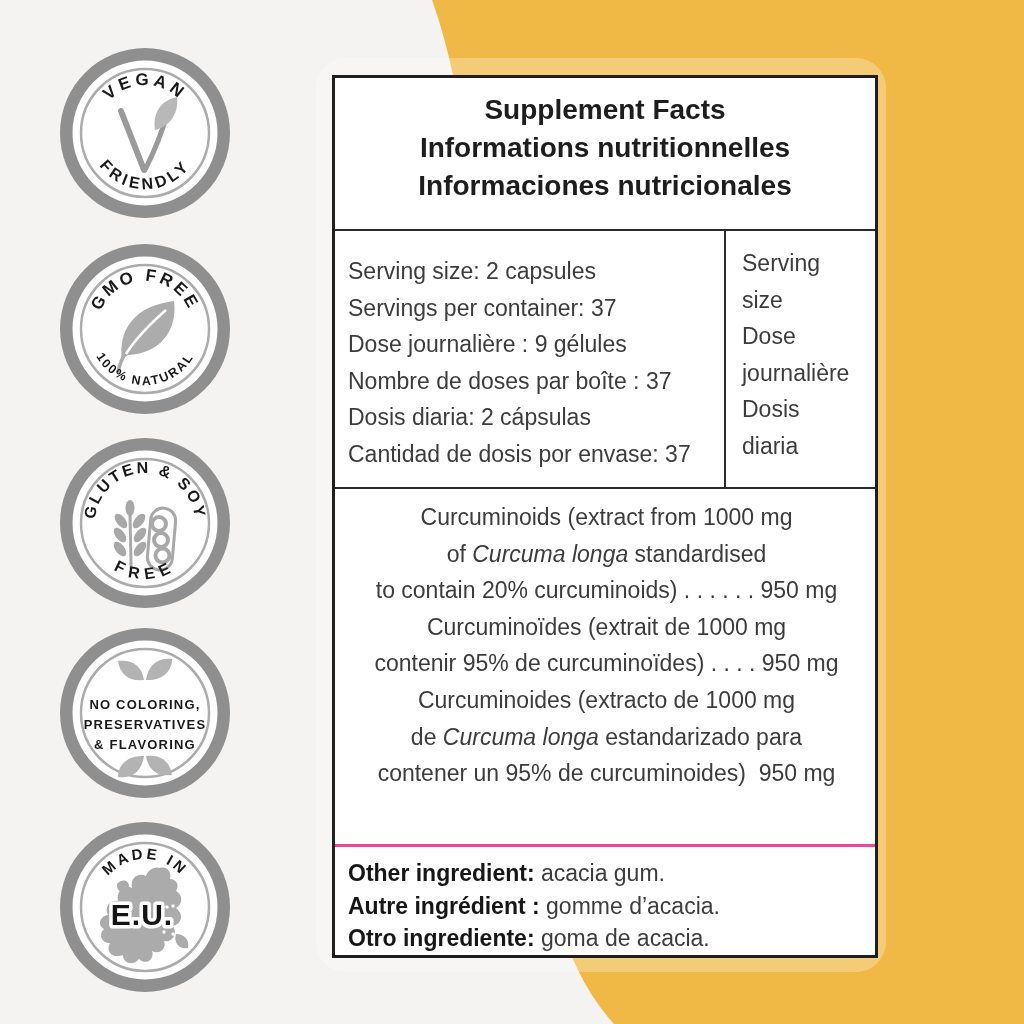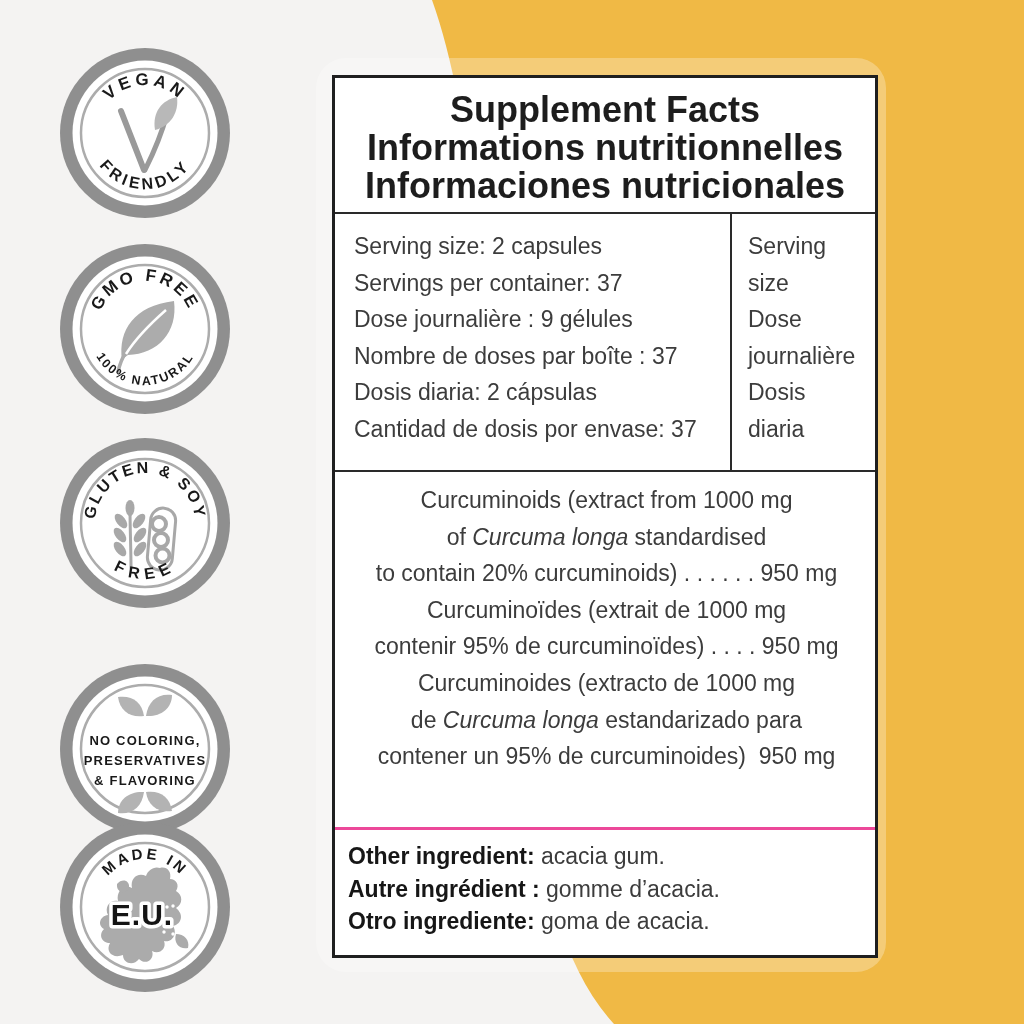--- a/index.html
+++ b/index.html
@@ -17,25 +17,25 @@
   .panel{
     position:absolute;left:316px;top:58px;width:570px;height:914px;
     background:rgba(255,255,255,0.28);border-radius:30px;
   }
   .facts{
     position:absolute;left:16px;top:17px;right:8px;bottom:14px;
     background:#ffffff;border:3px solid #1F1F1F;box-sizing:border-box;
     color:#3C3C3C;
   }
   .sec-header{
-    height:134px;box-sizing:border-box;padding-top:13px;
-    text-align:center;font-weight:bold;font-size:36px;line-height:38px;color:#1D1D1D;
+    height:151px;box-sizing:border-box;padding-top:13px;
+    text-align:center;font-weight:bold;font-size:28px;line-height:38px;color:#1D1D1D;
   }
   .sec-serving{height:258px;box-sizing:border-box;border-top:2px solid #2A2A2A;display:flex;}
-  .serv-left{width:389px;box-sizing:border-box;padding:14px 0 0 13px;margin-left:6px;}
+  .serv-left{width:389px;box-sizing:border-box;padding:22px 0 0 13px;}
   .vdiv{width:2px;background:#2A2A2A;}
   .serv-right{flex:1;box-sizing:border-box;padding:14px 0 0 16px;}
   .sec-serving .tl, .sec-curc .tl{font-size:23px;line-height:36.5px;white-space:pre;}
   .sec-curc{height:357px;box-sizing:border-box;border-top:2px solid #2A2A2A;padding:10px 10px 0 13px;text-align:center;}
   .sec-curc .tl{line-height:36.6px;}
   .sec-other{box-sizing:border-box;border-top:3px solid #ec4899;padding:10px 10px 0 13px;}
   .sec-other .tl{font-size:23px;line-height:32.5px;white-space:pre;}
   .tl b{color:#161616;}
   .tl i{font-style:italic;}
 </style>
@@ -115,21 +115,21 @@
       <path id="b2b" d="M 29,85 A 56,56 0 0 0 141,85" fill="none"></path>
       <text font-size="16" font-weight="bold" fill="#191919" letter-spacing="2.5">
         <textPath href="#b2t" startOffset="50%" text-anchor="middle">GLUTEN &amp; SOY</textPath>
       </text>
       <text font-size="16" font-weight="bold" fill="#191919" letter-spacing="6">
         <textPath href="#b2b" startOffset="50%" text-anchor="middle">FREE</textPath>
       </text>
     </svg>
   </div>
 
-  <div class="badge" style="top:664px">
+  <div class="badge" style="top:628px">
     <svg viewBox="0 0 170 170">
       <circle cx="85" cy="85" r="85" fill="#8F8F8F"></circle>
       <circle cx="85" cy="85" r="72.5" fill="#FFFFFF"></circle>
       <circle cx="85" cy="85" r="64" fill="none" stroke="#ACACAC" stroke-width="2.5"></circle>
       <g>
         <path d="M 84,52 C 70,54 60,47 58,33 C 72,31 82,38 84,52 Z" fill="#B3B3B3"></path>
         <path d="M 86,52 C 88,37 98,29 112,31 C 112,45 100,53 86,52 Z" fill="#B3B3B3"></path>
       </g>
       <g transform="rotate(180 85 137)">
         <path d="M 84,146 C 70,148 60,141 58,127 C 72,125 82,132 84,146 Z" fill="#B3B3B3"></path>

